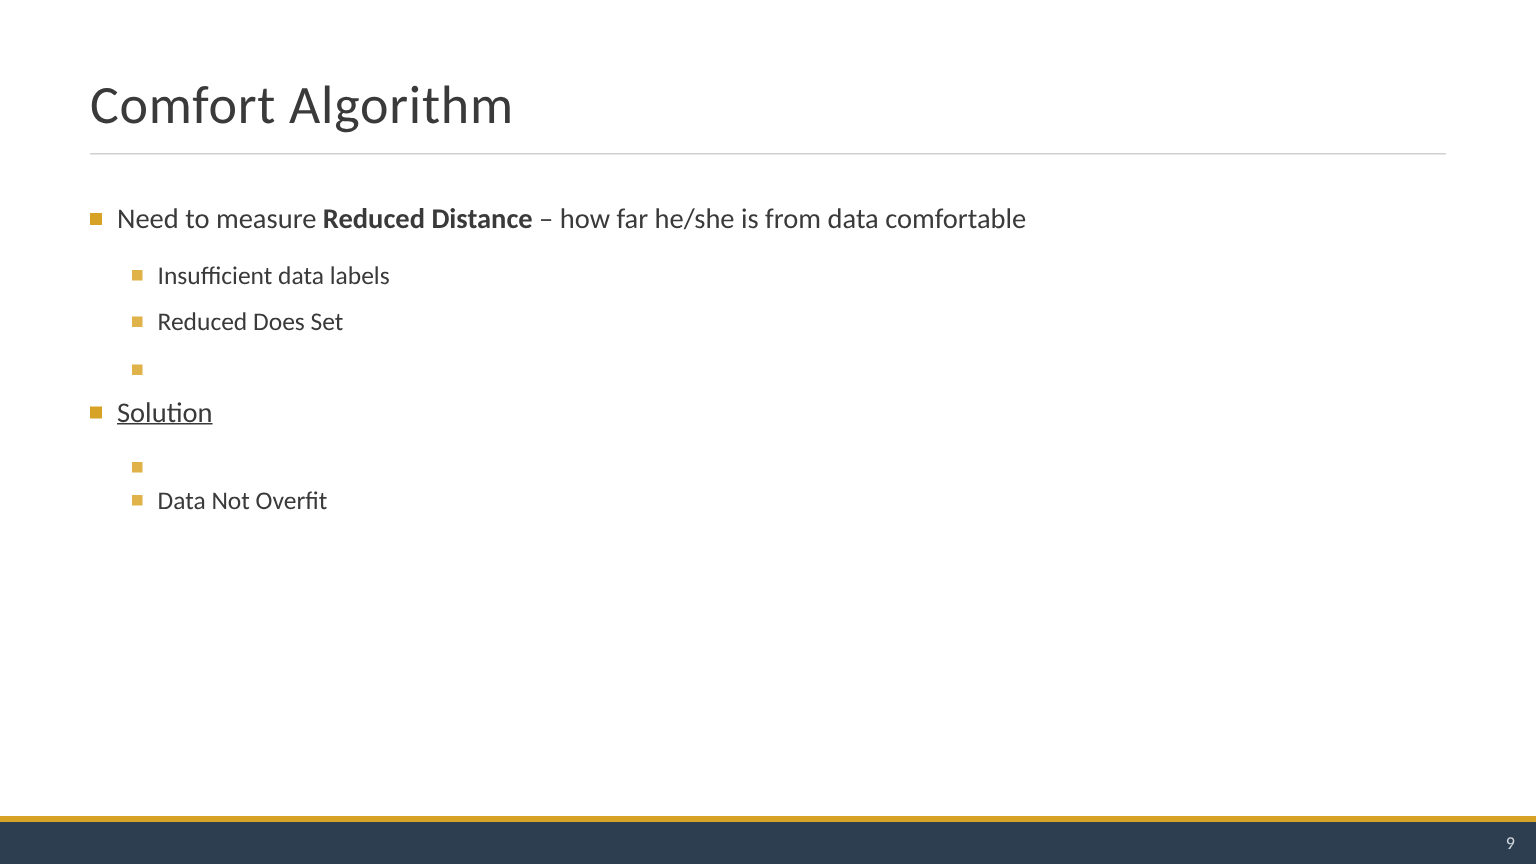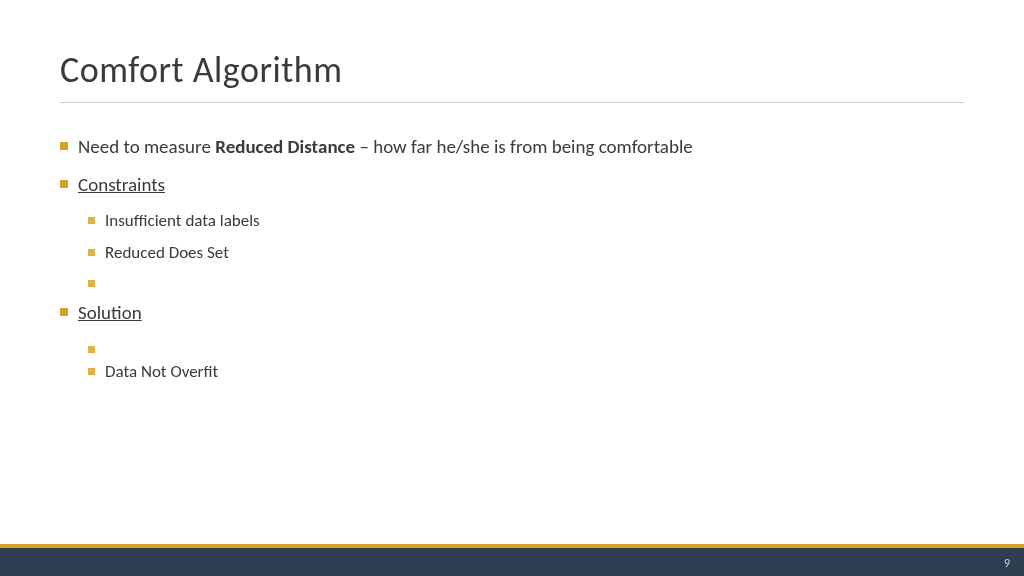--- a/index.html
+++ b/index.html
@@ -106,28 +106,24 @@
 <div class="slide">
 
   <h1 class="title">Comfort Algorithm</h1>
   <hr class="title-rule">
 
   <div class="content">
 
     <div class="bullet-l1">
       <span class="marker"></span>
       <span>
-        <span>Need to measure </span><span class="bold">Reduced Distance</span><span> – how far he/she is from being comfortable</span>
+        <span>Need to measure </span><span class="bold">Reduced Distance</span><span> – how far he/she is from data comfortable</span>
       </span>
     </div>
 
-    <div class="bullet-l1">
-      <span class="marker"></span>
-      <span class="underline">Constraints</span>
-    </div>
     <div class="bullet-l2">
       <span class="marker"></span>
       <span>Insufficient data labels</span>
     </div>
     <div class="bullet-l2">
       <span class="marker"></span>
       <span>Reduced Does Set</span>
     </div>
     <div class="bullet-l2">
       <span class="marker"></span>

